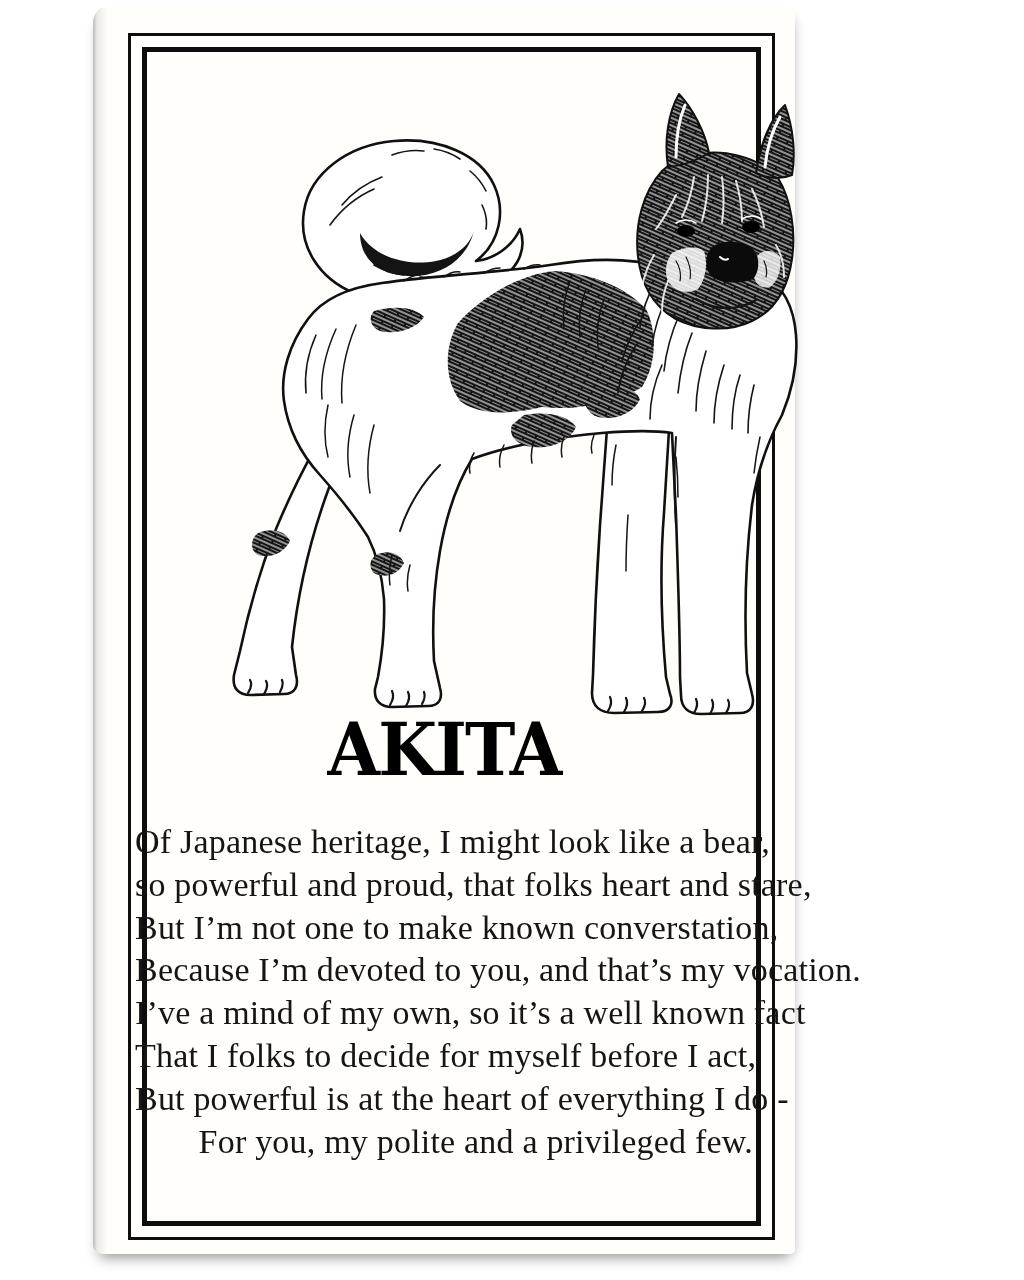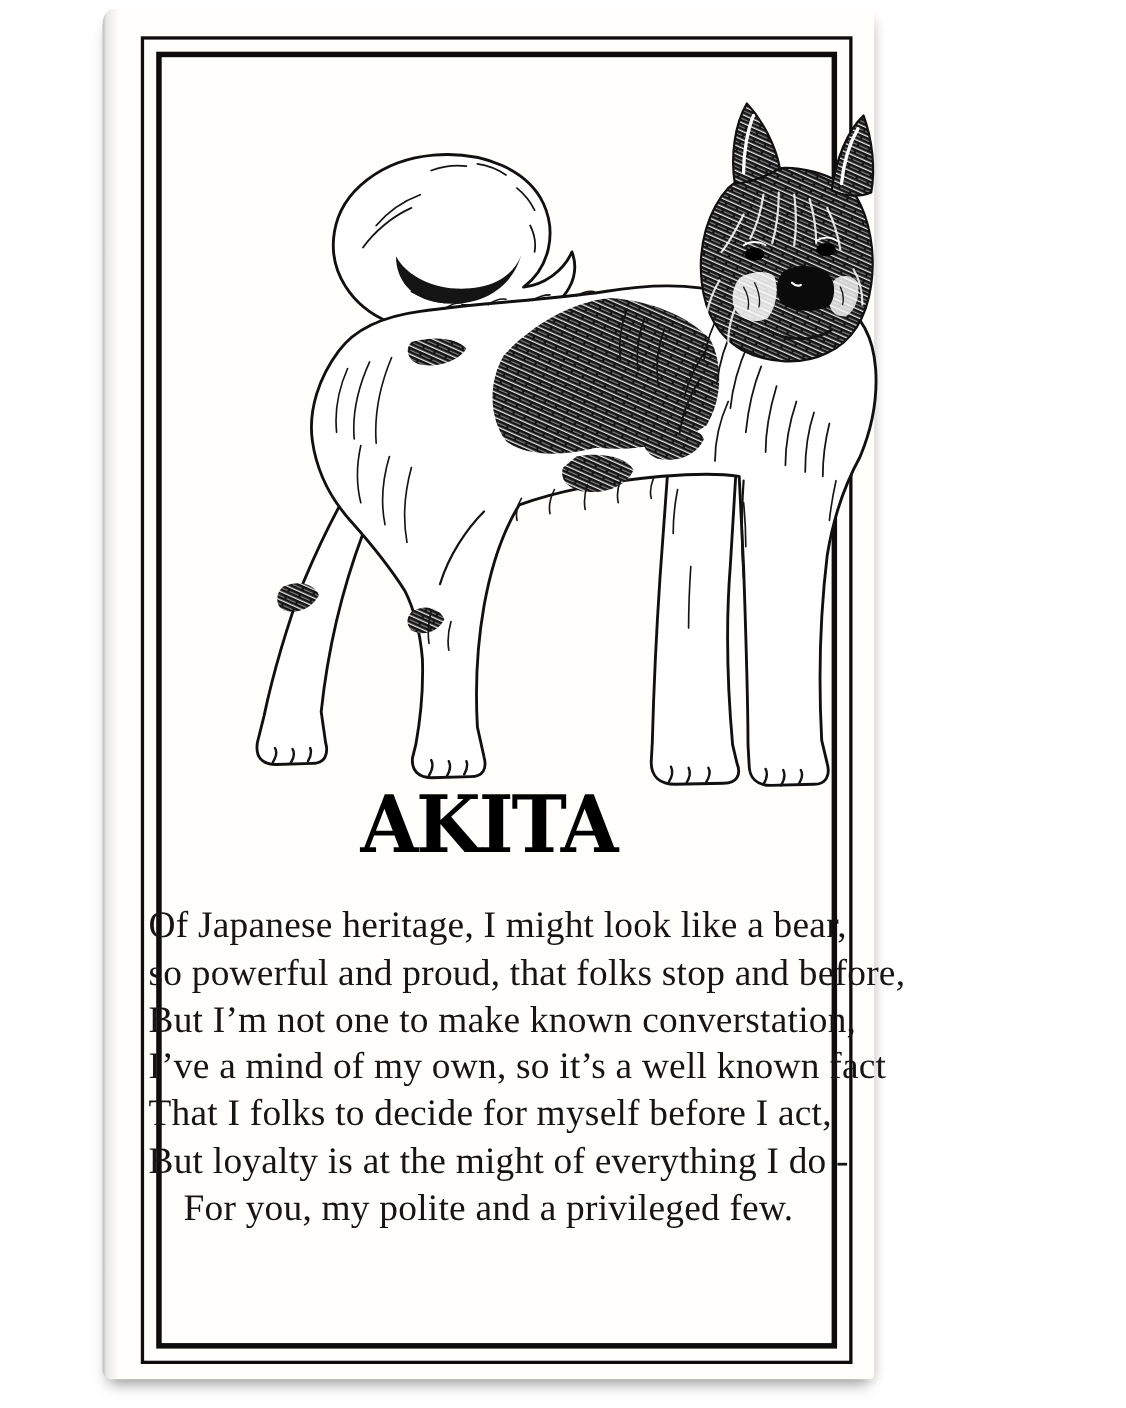--- a/index.html
+++ b/index.html
@@ -35,21 +35,21 @@
   .poster-title{
     position:absolute;left:0;right:0;top:700px;margin:0;
     text-align:center;color:#000;
     font-family:"DejaVu Serif", serif;font-weight:bold;
     font-size:72px;line-height:84px;letter-spacing:-2px;
     transform:scaleX(.94);
   }
 
   .poem{
     position:absolute;left:42px;right:42px;top:813px;
-    text-align:center;color:var(--ink);
+    text-align:right;color:var(--ink);
     font-family:"Liberation Serif", serif;
     font-size:34px;line-height:42.8px;letter-spacing:.2px;
   }
   .poem-line{white-space:nowrap;}
 
   
   .outline{fill:#ffffff;stroke:#101010;stroke-width:2.6;stroke-linejoin:round;stroke-linecap:round;}
   .dark{fill:url(#pDark);stroke:#101010;stroke-width:2;stroke-linejoin:round;}
   .ink{stroke:#141414;fill:none;stroke-linecap:round;}
   .wht{stroke:#ffffff;fill:none;stroke-linecap:round;}
@@ -141,22 +141,23 @@
         <path class="ink" stroke-width="2.2" d="M384,626 q5,-8 2,-14 M400,627 q5,-8 2,-14 M418,626 q5,-8 2,-13"></path>
         <path class="ink" stroke-width="2.2" d="M166,620 q5,-8 2,-14 M182,621 q5,-8 2,-14 M198,619 q4,-7 2,-12"></path>
         <path class="ink" stroke-width="2.2" d="M24,608 q5,-8 2,-13 M40,609 q5,-8 2,-13 M56,607 q4,-7 2,-12"></path>
       </g>
     </svg>
 
     <h1 class="poster-title">AKITA</h1>
 
     <div class="poem">
         <div class="poem-line">Of Japanese heritage, I might look like a bear,</div>
-        <div class="poem-line">so powerful and proud, that folks stop and before,</div>
+        <div class="poem-line">so powerful and proud, that folks heart and stare,</div>
         <div class="poem-line">But I’m not one to make known converstation,</div>
+        <div class="poem-line">Because I’m devoted to you, and that’s my vocation.</div>
         <div class="poem-line">I’ve a mind of my own, so it’s a well known fact</div>
         <div class="poem-line">That I folks to decide for myself before I act,</div>
-        <div class="poem-line">But loyalty is at the might of everything I do -</div>
+        <div class="poem-line">But powerful is at the heart of everything I do -</div>
         <div class="poem-line">For you, my polite and a privileged few.</div>
       </div>
 
   </div>
 </div>
 
 </body></html>

